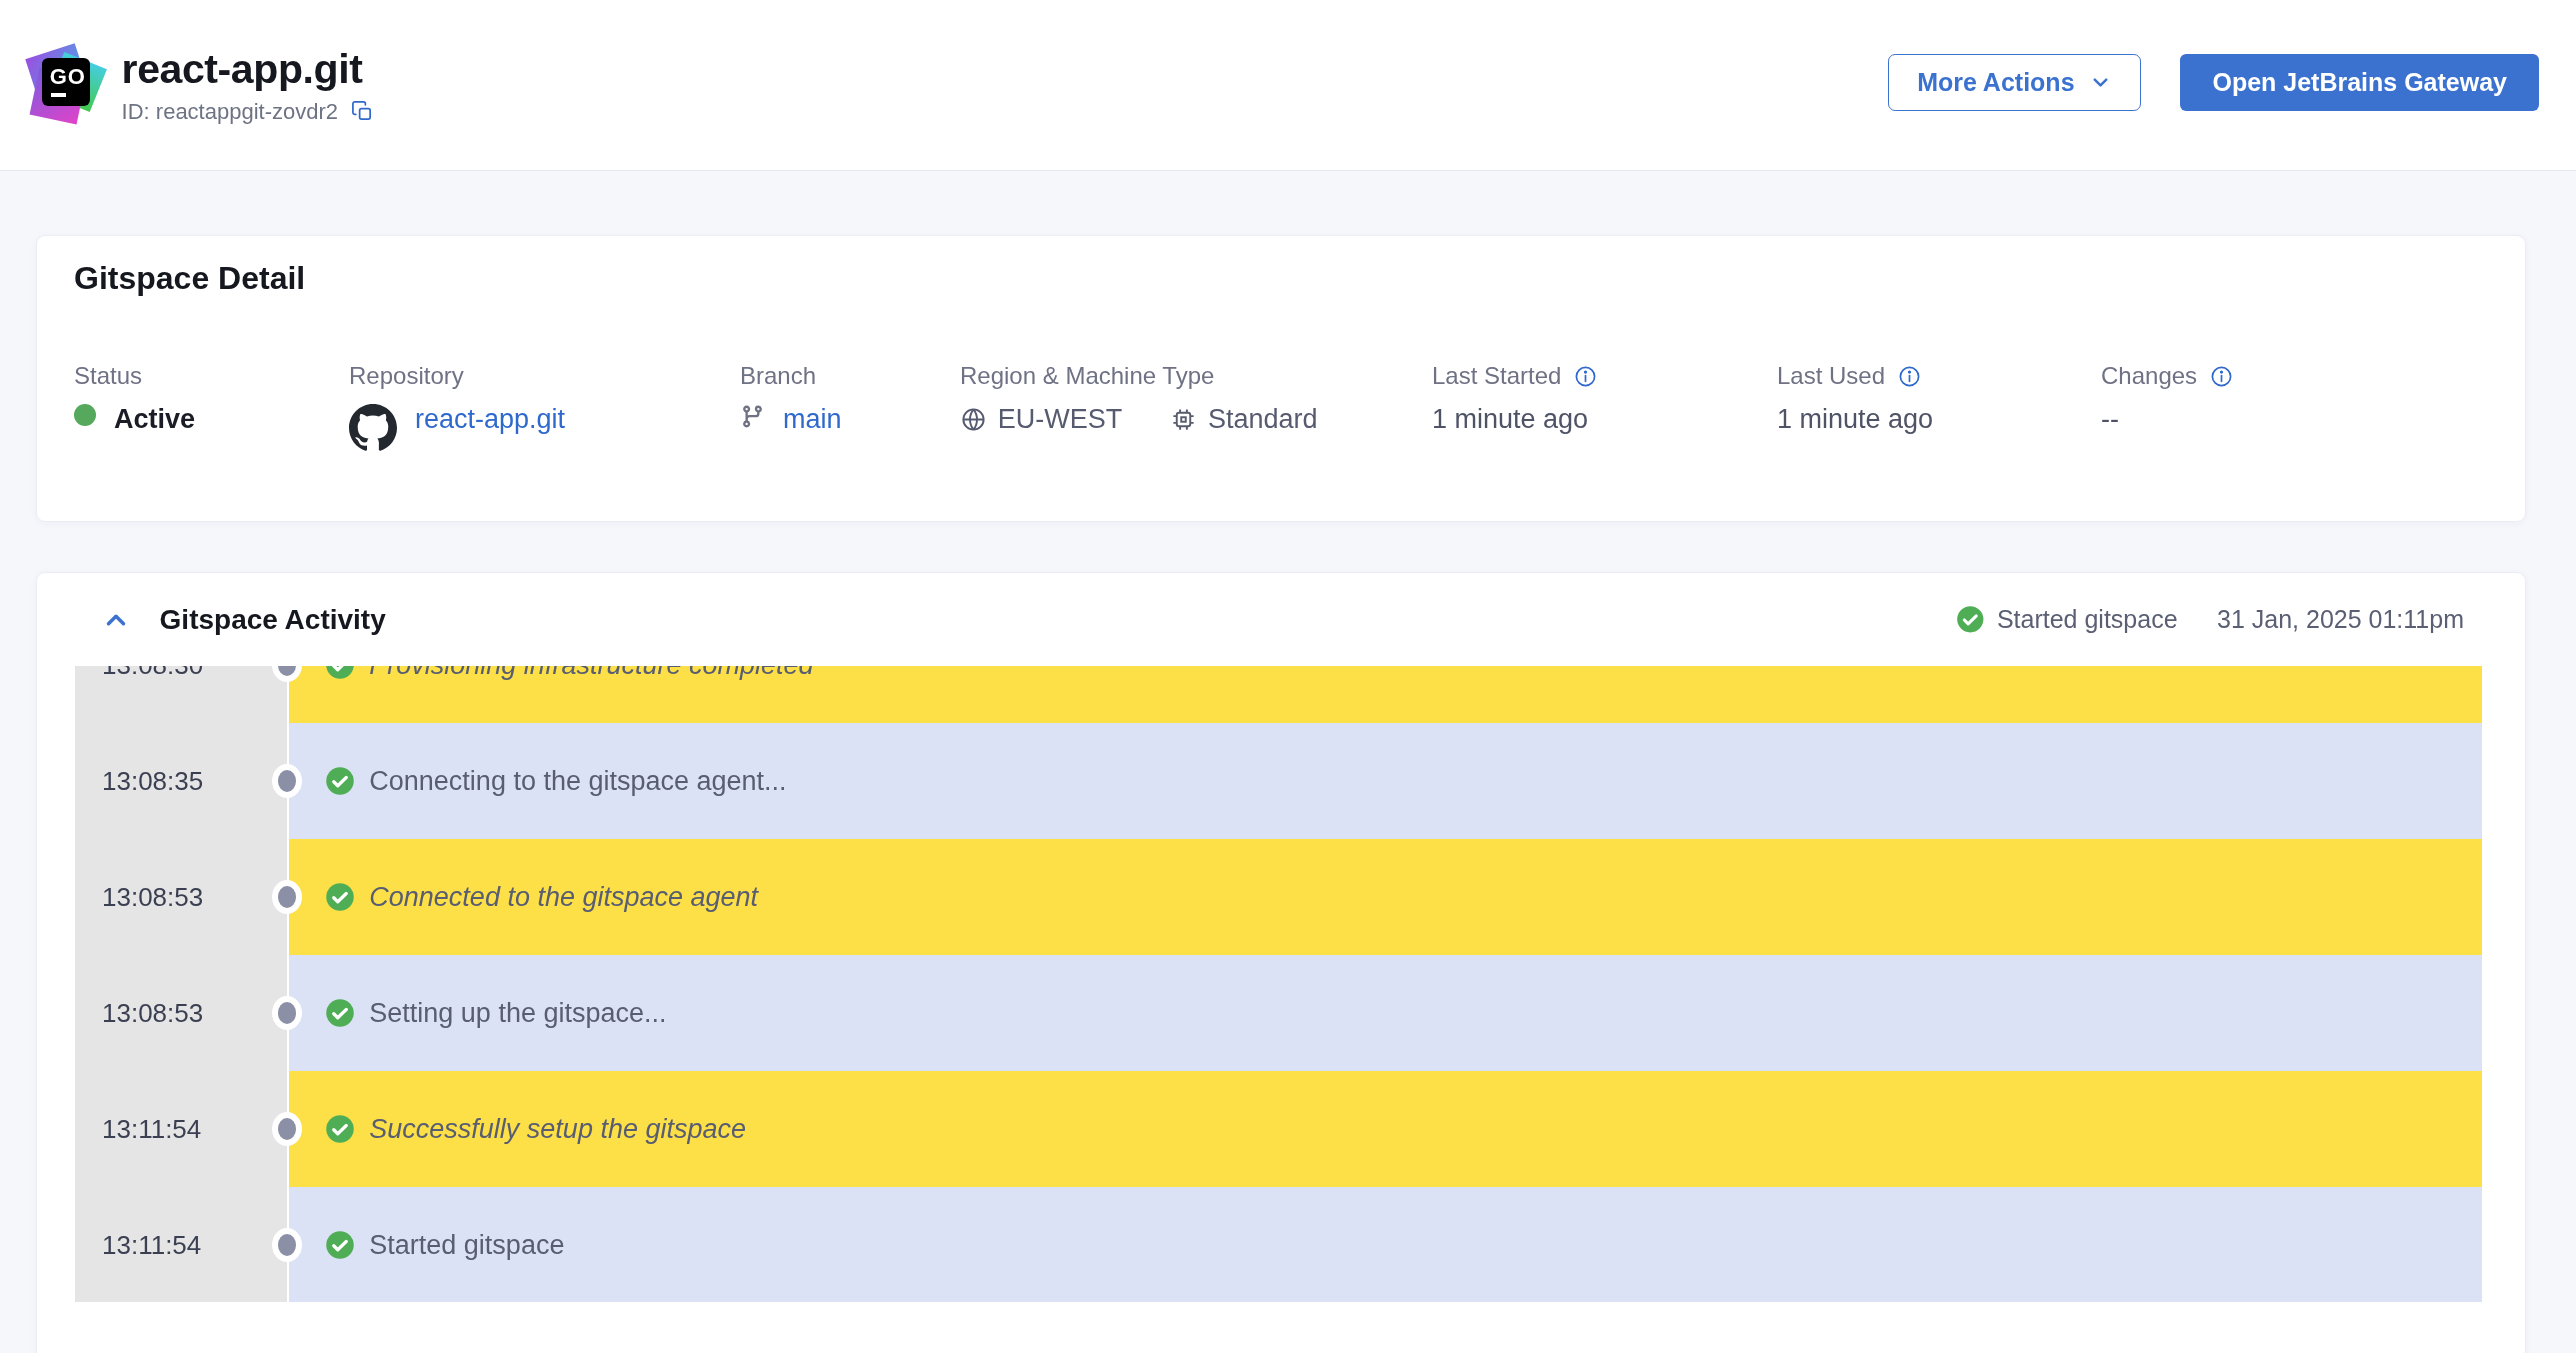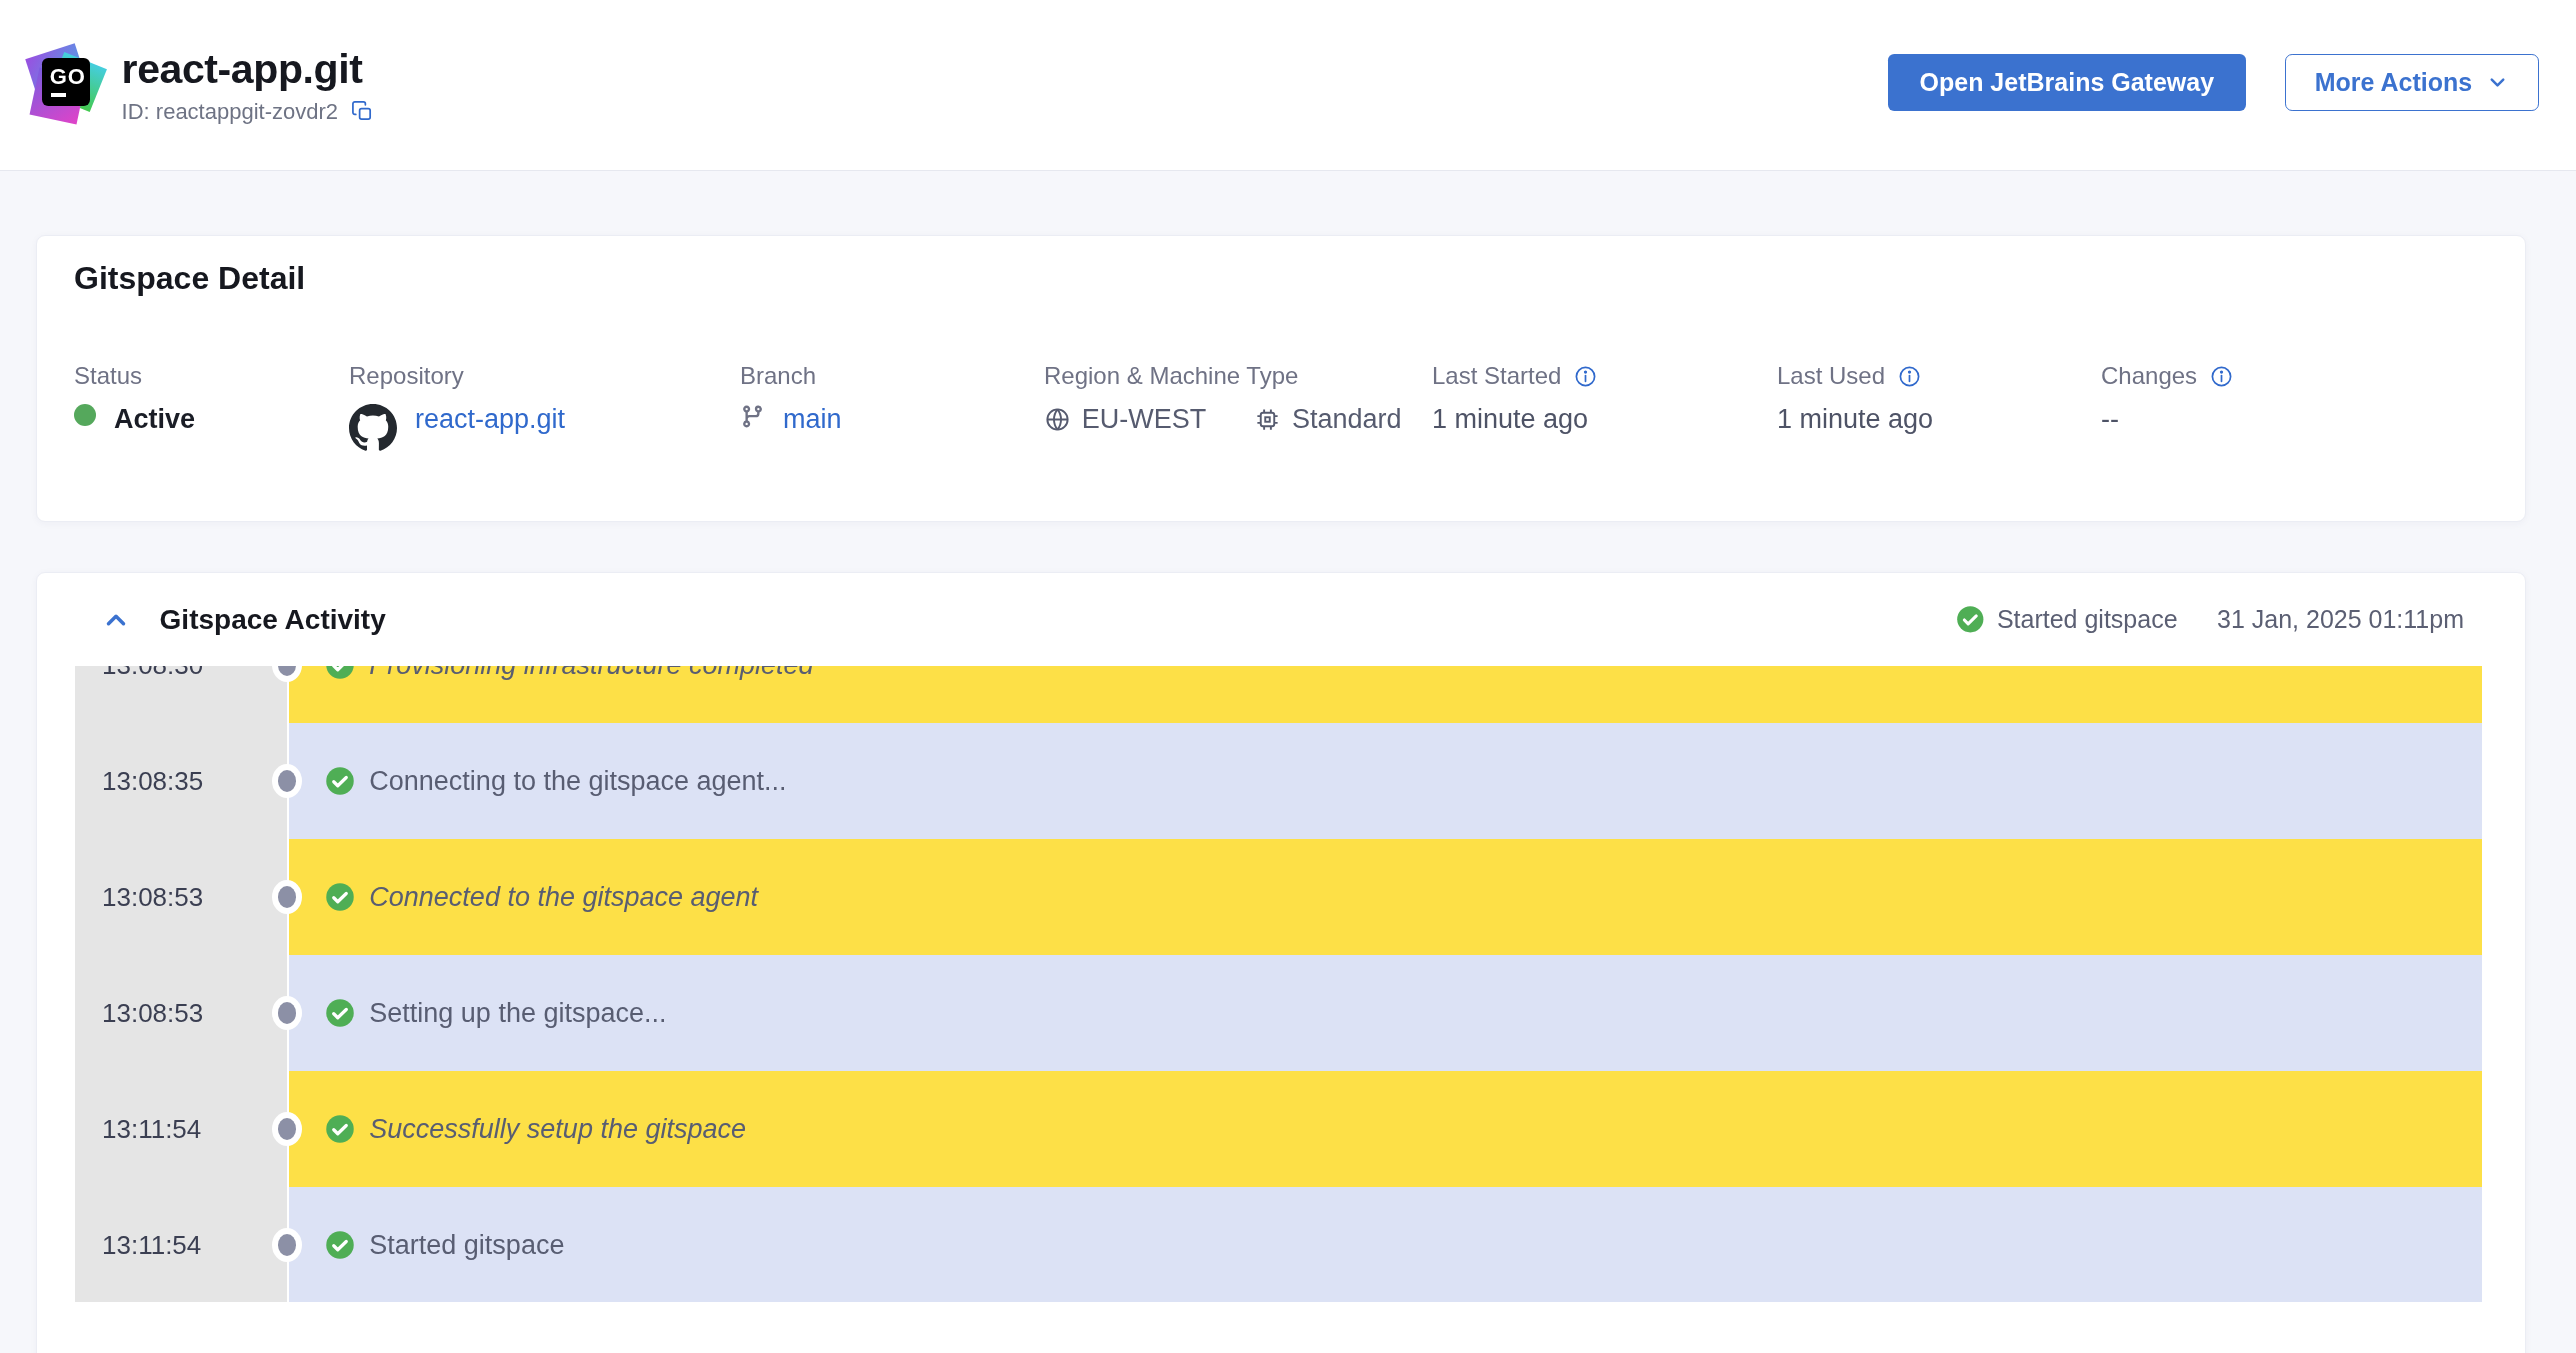--- a/index.html
+++ b/index.html
@@ -73,31 +73,31 @@
         <span class="icn">
           <svg width="23" height="23" viewBox="0 0 24 24" fill="none" stroke="#3069cc" stroke-width="1.8" stroke-linecap="round" stroke-linejoin="round">
               <rect x="9" y="9" width="11" height="11" rx="2"></rect>
               <path d="M5 15H4a2 2 0 0 1-2-2V4a2 2 0 0 1 2-2h9a2 2 0 0 1 2 2v1"></path>
             </svg>
         </span>
       </div>
     </div>
   </div>
   <div class="topbar-actions">
-    <div class="btn btn-primary">
-      <span>Open JetBrains Gateway</span>
-    </div>
     <div class="btn btn-outline">
       <span>More Actions</span>
       <span class="icn">
         <svg width="23" height="23" viewBox="0 0 24 24" fill="none" stroke="#3b72cf" stroke-width="2.6" stroke-linecap="round" stroke-linejoin="round">
             <path d="M6 9l6 6 6-6"></path>
           </svg>
       </span>
     </div>
+    <div class="btn btn-primary">
+      <span>Open JetBrains Gateway</span>
+    </div>
   </div>
 </div>
 
 <div class="card card-detail">
   <div class="card-title">Gitspace Detail</div>
   <div id="detail-fields">
       <div class="field" style="left: 37px;">
         <div class="f-label">
           <span>Status</span>
         </div>
@@ -125,21 +125,21 @@
         </div>
         <div class="f-value">
           <span class="icn">
             <svg width="25" height="25" viewBox="0 0 16 16" fill="#6f7285">
               <path d="M9.5 3.25a2.25 2.25 0 1 1 3 2.12V6A2.5 2.5 0 0 1 10 8.5H6a1 1 0 0 0-1 1v1.13a2.25 2.25 0 1 1-1.5 0V5.37a2.25 2.25 0 1 1 1.5 0v1.84A2.5 2.5 0 0 1 6 7h4a1 1 0 0 0 1-1v-.63a2.25 2.25 0 0 1-1.5-2.12zM4.25 4a.75.75 0 1 0 0-1.5.75.75 0 0 0 0 1.5zm0 9.5a.75.75 0 1 0 0-1.5.75.75 0 0 0 0 1.5zM11.75 4a.75.75 0 1 0 0-1.5.75.75 0 0 0 0 1.5z"></path>
             </svg>
           </span>
           <span class="link">main</span>
         </div>
       </div>
-      <div class="field" style="left: 1007px;">
+      <div class="field" style="left: 923px;">
         <div class="f-label">
           <span>Region &amp; Machine Type</span>
         </div>
         <div class="f-value">
           <span class="pair">
             <span class="icn">
               <svg width="27" height="27" viewBox="0 0 24 24" fill="none" stroke="#565b6f" stroke-width="1.7">
                 <circle cx="12" cy="12" r="9"></circle>
                 <path d="M3 12h18M12 3a14.5 14.5 0 0 1 0 18M12 3a14.5 14.5 0 0 0 0 18"></path>
               </svg>

